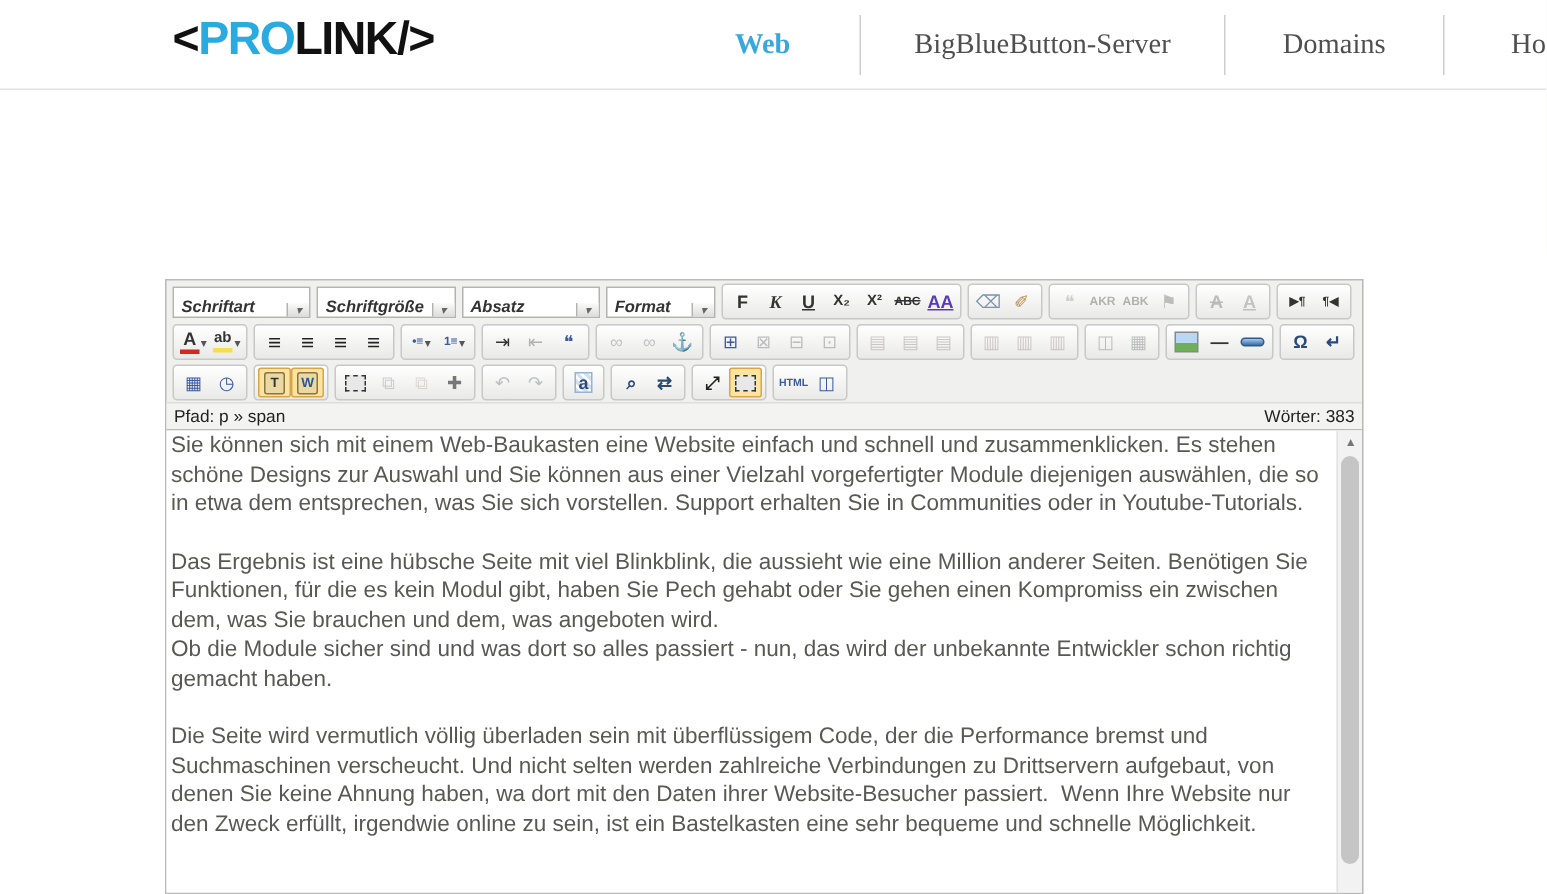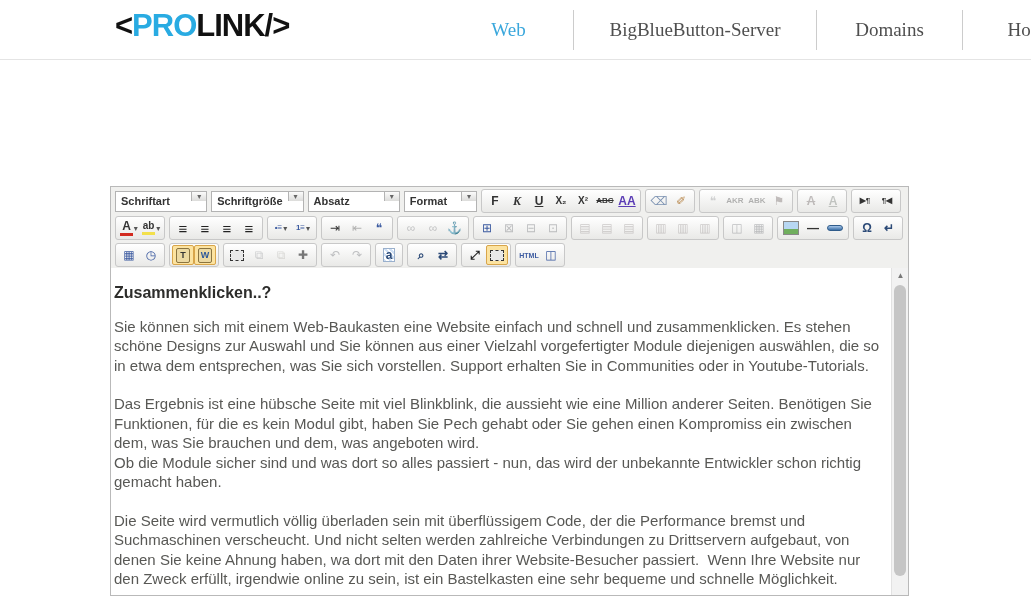--- a/index.html
+++ b/index.html
@@ -11,33 +11,33 @@
   .header { position:absolute; left:0; top:0; width:100%; height:60px; background:#fff;
             border-bottom:1px solid #e4e4e4; }
   .logo { position:absolute; left:115px; top:8px; font-size:31px; font-weight:bold;
           letter-spacing:-1px; color:#111; white-space:nowrap; }
   .logo .blue { color:#29abe2; }
   .nav { position:absolute; left:460px; top:10px; display:flex; align-items:center;
          font-family:"Liberation Serif", serif; font-size:19px; color:#4f4f4f; }
   .nav-item { height:40px; display:flex; align-items:center; justify-content:center; cursor:pointer; }
   .nav-item + .nav-item { border-left:1px solid #ccc; }
   .nav-item.active { color:#3aa7dc; }
-  .w1{width:97px;} .w2{width:243px;margin-left:16px;} .w3{width:146px;} .w4{width:150px;}
+  .w1{width:97px;font-weight:bold;} .w2{width:243px;margin-left:16px;} .w3{width:146px;} .w4{width:150px;}
 
   
   .title-input { position:absolute; left:110px; top:117px; width:799px; height:44px;
                  border:1px solid #4a4a4a; font-family:"Liberation Sans",sans-serif;
                  font-size:33px; color:#000; padding:0 5px; background:#fff; }
 
   
   .editor { position:absolute; left:110px; top:186px; width:799px; height:410px;
             border:1px solid #b9b9b9; background:#f0f0ee; display:flex; flex-direction:column; }
   .tb-row { display:flex; align-items:center; padding:2px 3px 1px 4px; flex:0 0 auto; }
-  .tb-select { display:flex; align-items:flex-start; height:21px; background:#fff;
-               border:1px solid #b3b3b3; margin-right:4px; cursor:pointer; }
+  .tb-select { display:flex; align-items:flex-end; height:21px; background:#fff;
+               border:1px solid #b3b3b3; margin-right:4px; cursor:pointer;font-style:italic; }
   .sel-label { flex:1; font-size:11px; font-weight:bold; color:#333; padding:3px 5px 0 5px;
                white-space:nowrap; overflow:hidden; }
   .sel-arrow { width:15px; display:flex; align-items:center; justify-content:center;
                font-size:8px; color:#666; border-left:1px solid #b3b3b3;
                background:linear-gradient(#fbfbfb,#dcdcda); }
   .tb-group { display:flex; align-items:center; border:1px solid #c8c8c8; border-radius:3px;
               background:linear-gradient(#ffffff,#e9e9e7); padding:1px 2px; margin-right:4px; height:24px; }
   .tb-btn { width:22px; height:20px; display:inline-flex; align-items:center; justify-content:center;
             cursor:pointer; border:1px solid transparent; border-radius:2px; position:relative; }
   .tb-btn.disabled { opacity:.35; filter:grayscale(.9); }
@@ -361,24 +361,27 @@
         <div class="tb-group">
           <span class="tb-btn">
             <span class="glyph g-xxs g-b" style="color: rgb(59, 90, 160);">HTML</span>
           </span>
           <span class="tb-btn">
             <span class="glyph" style="color: rgb(59, 90, 160);">◫</span>
           </span>
         </div>
       </div>
 
+    <div class="statusbar">
+      <div><span>Pfad:</span>&nbsp;<span>p » span</span></div>
+      <div><span>Wörter:</span>&nbsp;<span>383</span></div>
+    </div>
 
     <div class="content-wrap">
       <div class="doc">
-        <h4>Zusammenklicken..?</h4>
         <p>Sie können sich mit einem Web-Baukasten eine Website einfach und schnell und zusammenklicken. Es stehen schöne Designs zur Auswahl und Sie können aus einer Vielzahl vorgefertigter Module diejenigen auswählen, die so in etwa dem entsprechen, was Sie sich vorstellen. Support erhalten Sie in Communities oder in Youtube-Tutorials.</p>
         <p>Das Ergebnis ist eine hübsche Seite mit viel Blinkblink, die aussieht wie eine Million anderer Seiten. Benötigen Sie Funktionen, für die es kein Modul gibt, haben Sie Pech gehabt oder Sie gehen einen Kompromiss ein zwischen dem, was Sie brauchen und dem, was angeboten wird.
 Ob die Module sicher sind und was dort so alles passiert - nun, das wird der unbekannte Entwickler schon richtig gemacht haben.</p>
         <p>Die Seite wird vermutlich völlig überladen sein mit überflüssigem Code, der die Performance bremst und Suchmaschinen verscheucht. Und nicht selten werden zahlreiche Verbindungen zu Drittservern aufgebaut, von denen Sie keine Ahnung haben, wa dort mit den Daten ihrer Website-Besucher passiert.  Wenn Ihre Website nur den Zweck erfüllt, irgendwie online zu sein, ist ein Bastelkasten eine sehr bequeme und schnelle Möglichkeit.</p>
       </div>
       <div class="scrollbar">
         <div class="sb-up">▲</div>
         <div class="sb-thumb"></div>
       </div>
     </div>

